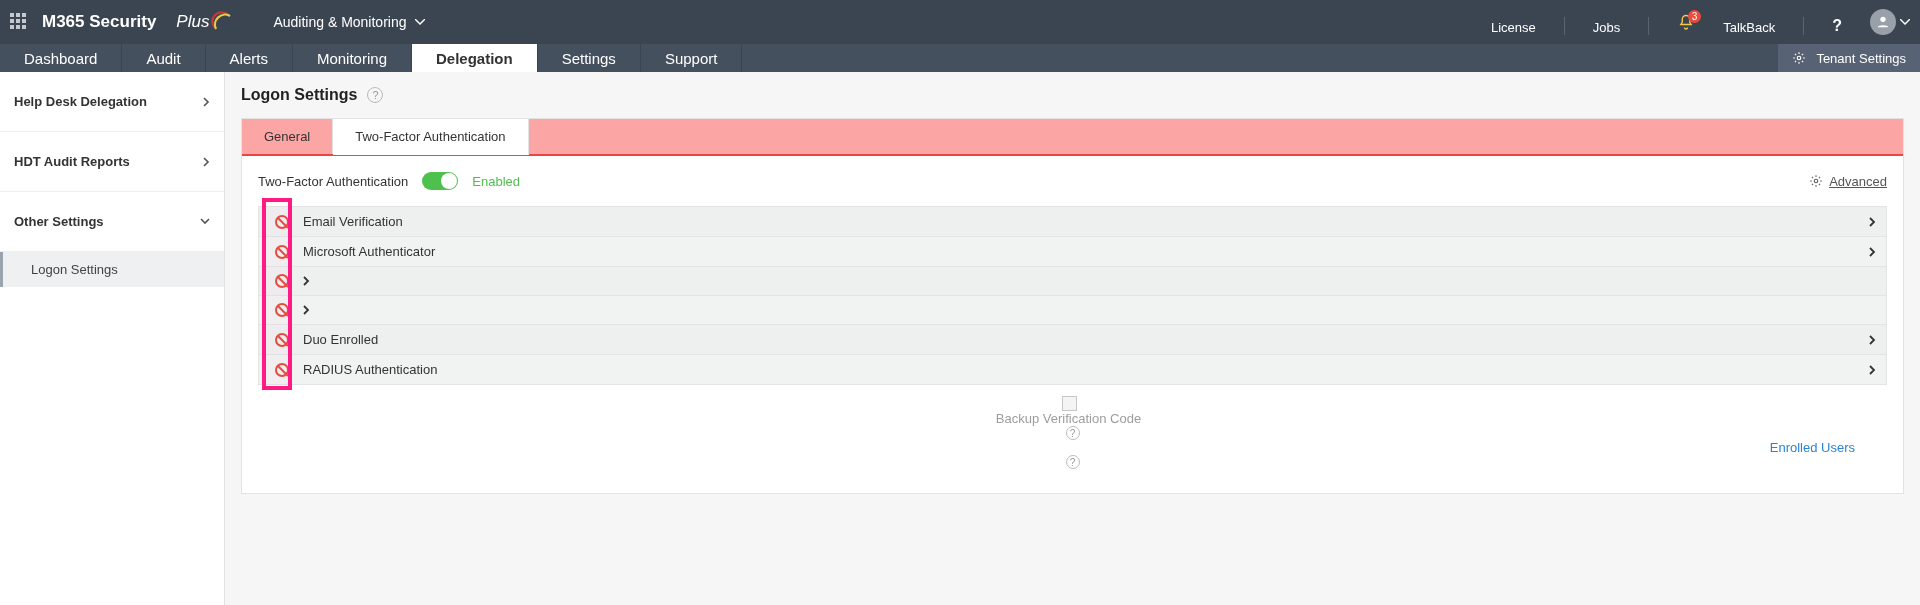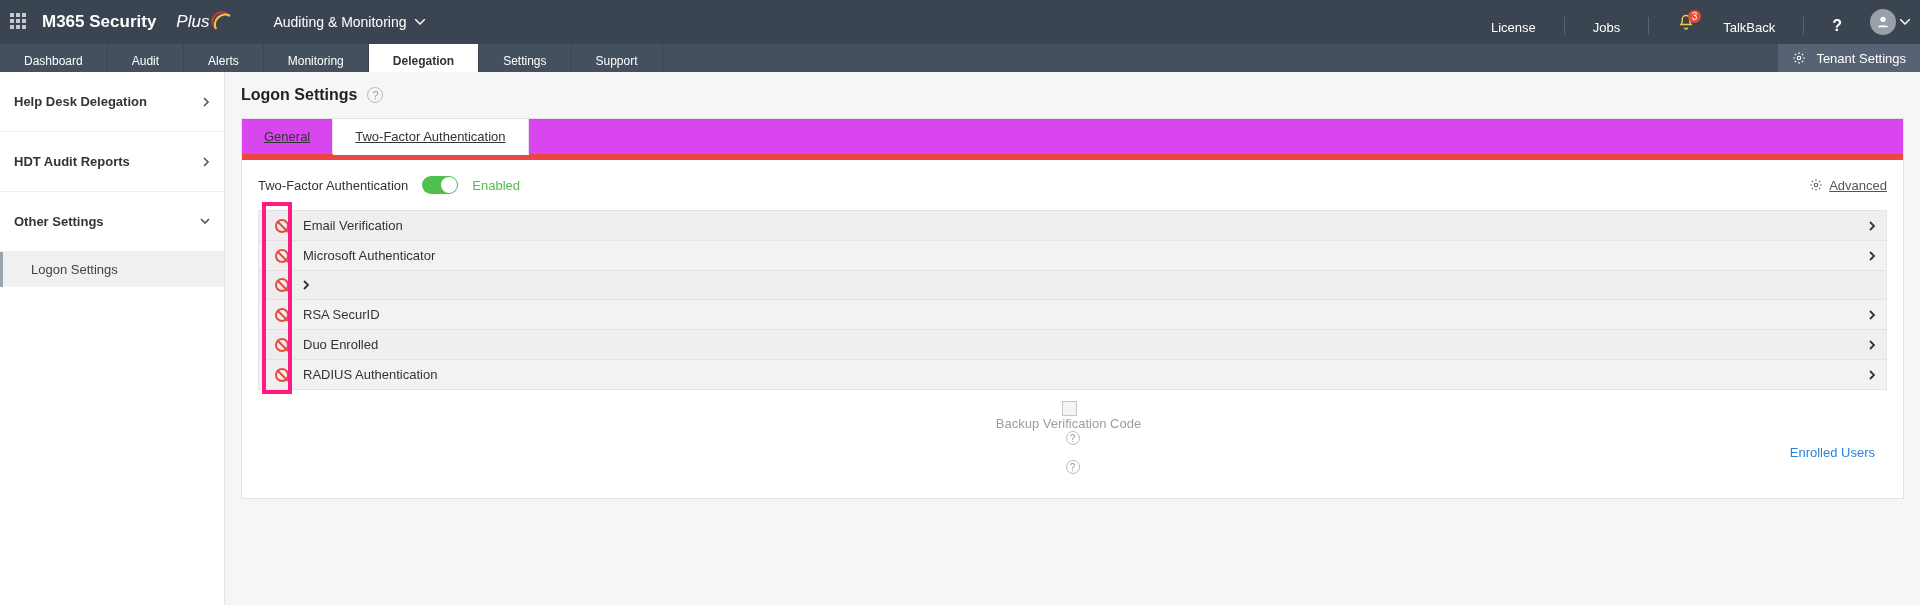--- a/index.html
+++ b/index.html
@@ -18,41 +18,41 @@
   .top-link { color: #fff; font-size: 13px; cursor:pointer; }
   .divider-v { width:1px; height:18px; background:#5a6370; }
   .bell { position:relative; cursor:pointer; }
   .badge { position:absolute; top:-4px; right:-6px; background:#e74c3c; color:#fff; border-radius:8px; font-size:10px; padding:0 4px; line-height:13px; }
   .help-icon { font-size:16px; font-weight:bold; cursor:pointer; }
   .avatar { width:26px; height:26px; background:#9aa0a9; border-radius:50%; display:flex; align-items:center; justify-content:center; cursor:pointer; }
   .avatar-chev { margin-left:2px; }
 
   
   .nav-row { background:#45505f; height:28px; display:flex; align-items:stretch; }
-  .nav-tab { padding: 4px 24px; color:#fff; font-size:12px; display:flex; align-items:flex-end; cursor:pointer; border-right:1px solid #3b4451; }
+  .nav-tab { padding: 4px 24px; color:#fff; font-size:15px; display:flex; align-items:center; cursor:pointer; border-right:1px solid #3b4451; }
   .nav-tab.active { background:#fff; color:#333; font-weight:600; }
   .tenant-btn { margin-left:auto; background:#576374; color:#fff; padding:7px 14px; display:flex; align-items:center; gap:10px; cursor:pointer; font-size:13px; }
 
   
   .body { display:flex; }
   
   
   .sidebar { width:225px; background:#fff; border-right:1px solid #e3e3e3; min-height:560px; }
   .side-item { padding:22px 14px; font-size:13px; font-weight:600; color:#333; display:flex; align-items:center; justify-content:space-between; cursor:pointer; border-bottom:1px solid #efefef; }
   .side-sub { padding:10px 14px 10px 28px; font-size:13px; color:#444; background:#eef0f1; cursor:pointer; border-left:3px solid #9aa3ae; }
 
   
   .main { flex:1; padding:14px 16px; background:#f6f6f6; }
   .page-title-row { display:flex; align-items:center; gap:10px; margin-bottom:14px; }
   .page-title { font-size:16px; font-weight:600; color:#222; }
   .qmark { width:16px; height:16px; border:1px solid #bbb; border-radius:50%; display:flex; align-items:center; justify-content:center; font-size:11px; color:#999; cursor:pointer; }
 
   
   .panel { background:#fff; border:1px solid #e3e3e3; }
-  .subtabs { display:flex; background:#d946ef; border-bottom:6px solid #ef4444;text-decoration:underline; }
+  .subtabs { display:flex; background:#fca5a5; border-bottom:2px solid #ef4444; }
   .subtab { padding:10px 22px; font-size:13px; color:#333; cursor:pointer; border-right:1px solid #e2e2e4; }
   .subtab.active { background:#fff; border-bottom:1px solid #fff; margin-bottom:-1px; }
 
   .panel-body { padding:16px 16px 20px; }
   .tfa-row { display:flex; align-items:center; gap:14px; margin-bottom:16px; }
   .tfa-label { font-size:13px; color:#333; }
   .toggle { width:36px; height:18px; background:#4ec04e; border-radius:18px; position:relative; cursor:pointer; }
   .toggle .knob { position:absolute; right:1px; top:1px; width:16px; height:16px; background:#fff; border-radius:50%; }
   .enabled-text { color:#4ec04e; font-size:13px; }
   .advanced { margin-left:auto; display:flex; align-items:center; gap:6px; color:#555; text-decoration:underline; cursor:pointer; font-size:13px; }
@@ -62,21 +62,21 @@
   .method-row { display:flex; align-items:center; padding:7px 10px; background:#f1f2f2; border:1px solid #e2e4e5; margin-bottom:-1px; cursor:pointer; }
   .method-row:nth-child(even){ background:#eef0f0;}
   .blocked { width:14px; height:14px; border:2px solid #e74c3c; border-radius:50%; position:relative; margin-right:14px; flex-shrink:0; margin-left:6px; }
   .blocked::after { content:""; position:absolute; left:-1px; top:5px; width:14px; height:2px; background:#e74c3c; transform:rotate(45deg); }
   .method-name { font-size:13px; color:#333; flex:1; }
   .chev-right { cursor:pointer; }
 
   .backup-row { display:flex; align-items:center; padding:12px 10px 4px;flex-direction:column; }
   .checkbox { width:15px; height:15px; border:1px solid #c7c7c7; background:#f4f4f4; margin-right:12px; cursor:pointer; margin-left:6px; }
   .backup-label { color:#9d9d9d; font-size:13px; margin-right:8px; }
-  .enrolled { margin-left:auto; color:#2984d6; font-size:13px; cursor:pointer; text-decoration:none; margin-right:2px; }
+  .enrolled { margin-left:auto; color:#2984d6; font-size:13px; cursor:pointer; text-decoration:none; margin-right:22px; }
   .qsmall { width:14px; height:14px; border:1px solid #bbb; border-radius:50%; display:inline-flex; align-items:center; justify-content:center; font-size:10px; color:#999; cursor:pointer; }
 </style>
 </head>
 <body>
 
 <div class="top-header">
   <div class="apps-icon">
     <span></span>
       <span></span>
       <span></span>
@@ -232,21 +232,20 @@
               </svg>
           </div>
           <div class="method-row">
             <div class="blocked"></div>
             <svg class="chev-right" width="7" height="10" viewBox="0 0 7 10">
                 <path d="M1 1 L5 5 L1 9" fill="none" stroke="#333" stroke-width="1.8"></path>
               </svg>
           </div>
           <div class="method-row">
             <div class="blocked"></div>
-            <span class="method-name">RSA SecurID</span>
             <svg class="chev-right" width="7" height="10" viewBox="0 0 7 10">
                 <path d="M1 1 L5 5 L1 9" fill="none" stroke="#333" stroke-width="1.8"></path>
               </svg>
           </div>
           <div class="method-row">
             <div class="blocked"></div>
             <span class="method-name">Duo Enrolled</span>
             <svg class="chev-right" width="7" height="10" viewBox="0 0 7 10">
                 <path d="M1 1 L5 5 L1 9" fill="none" stroke="#333" stroke-width="1.8"></path>
               </svg>

